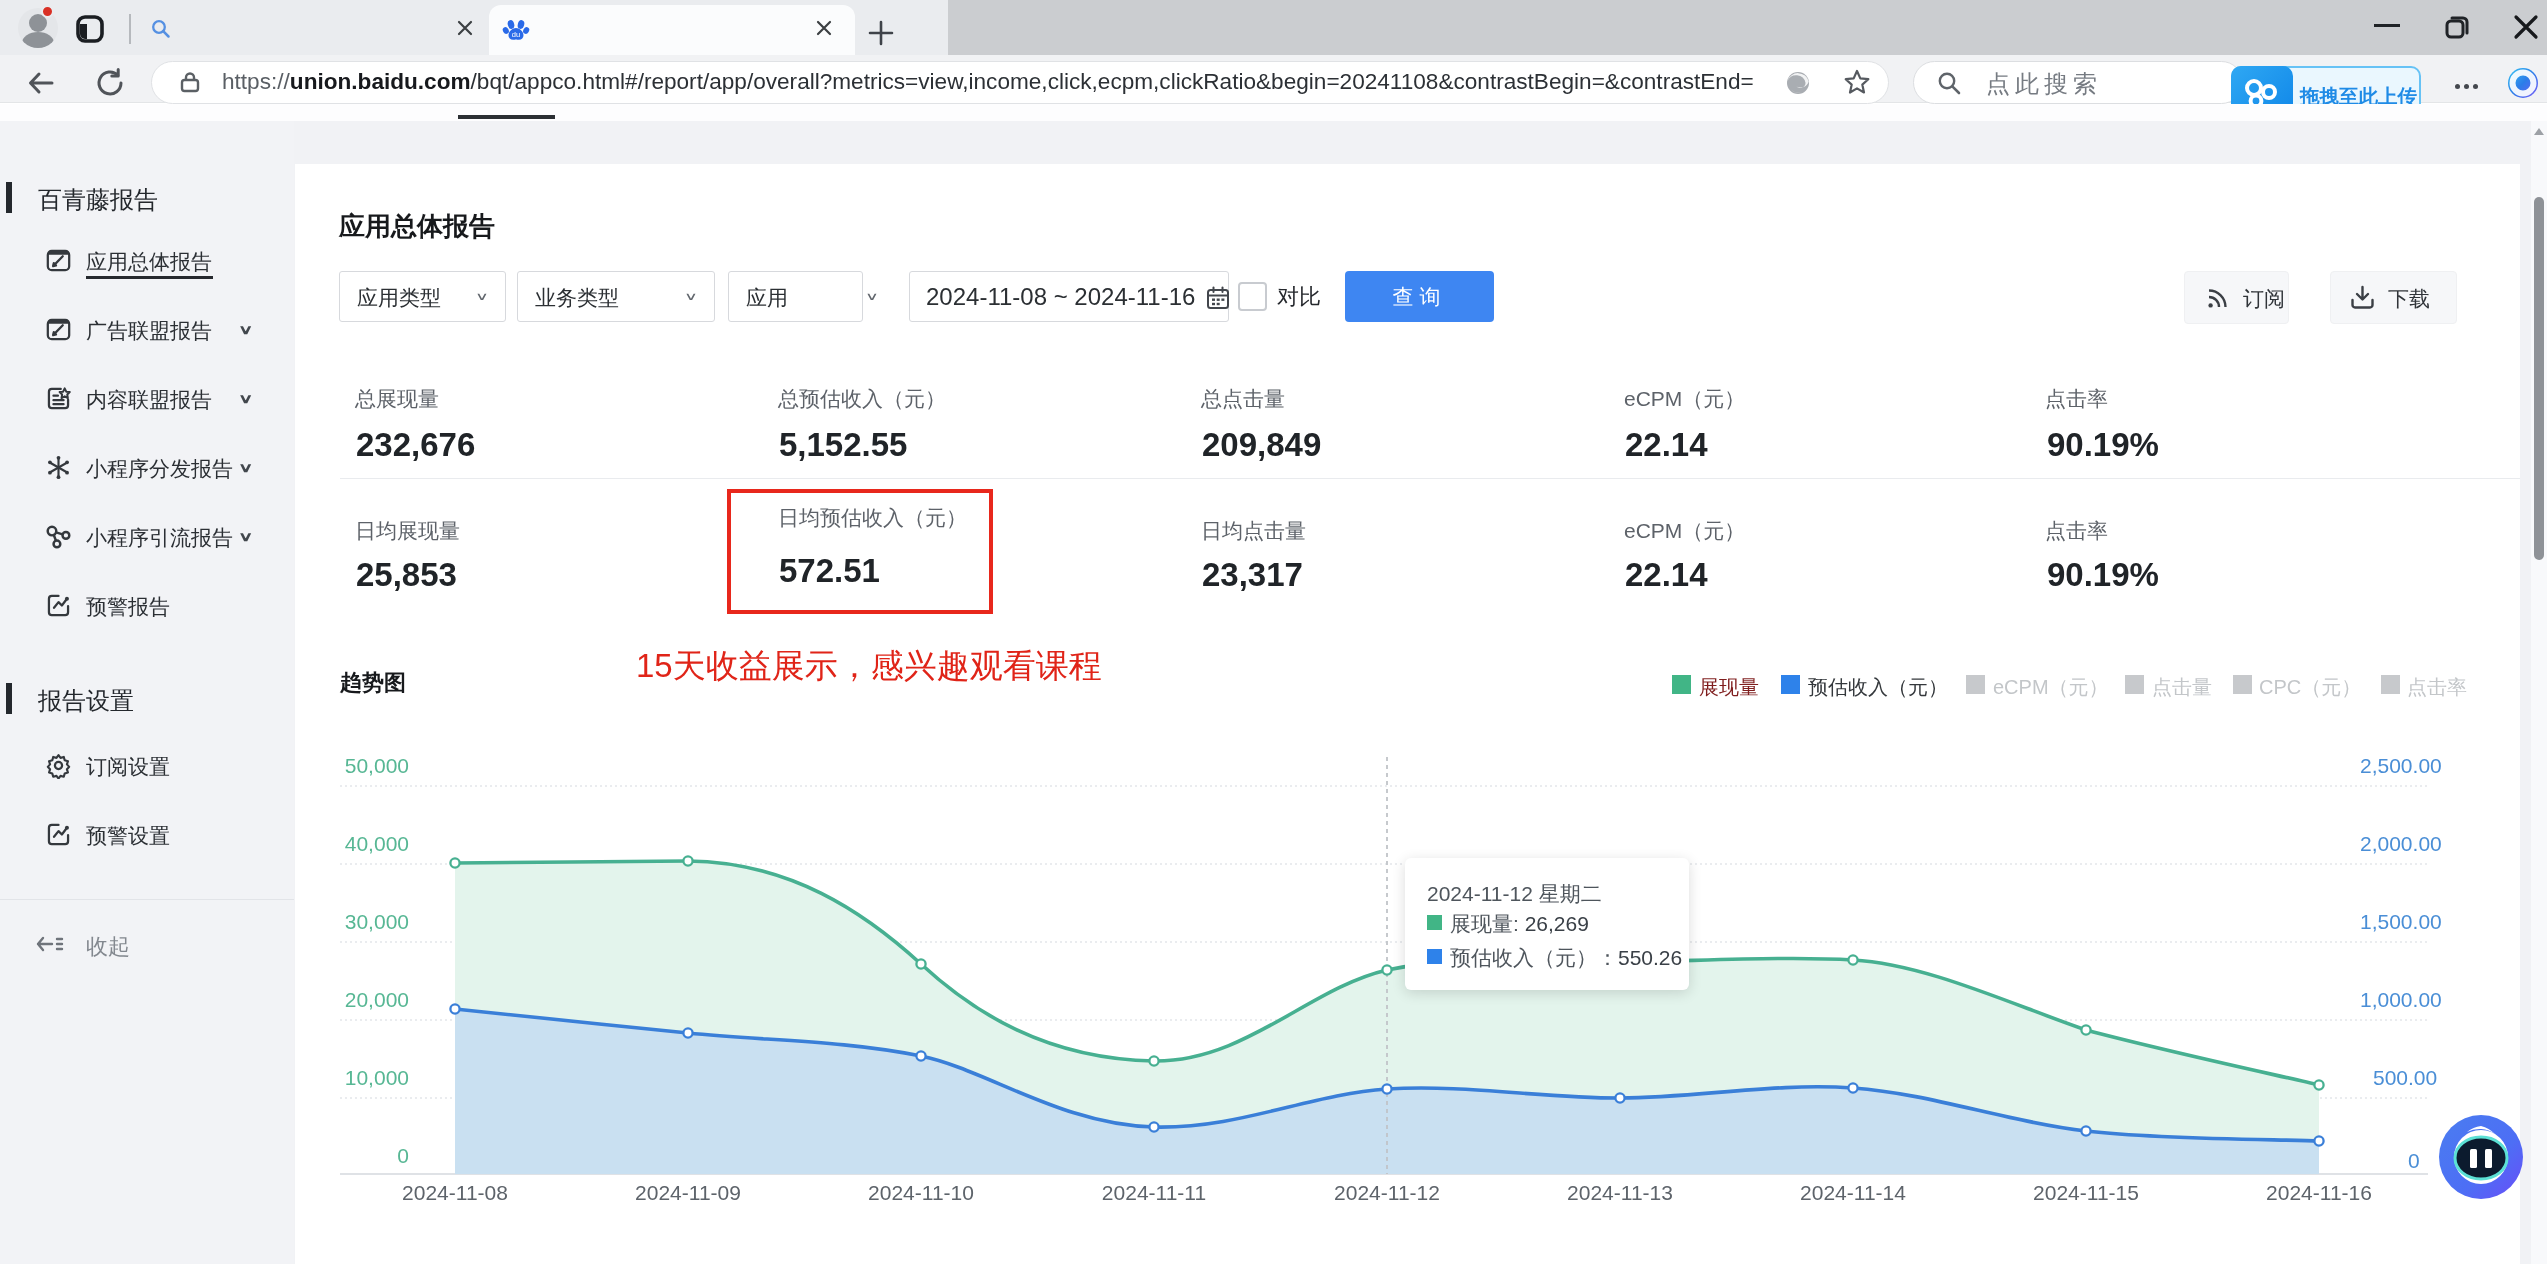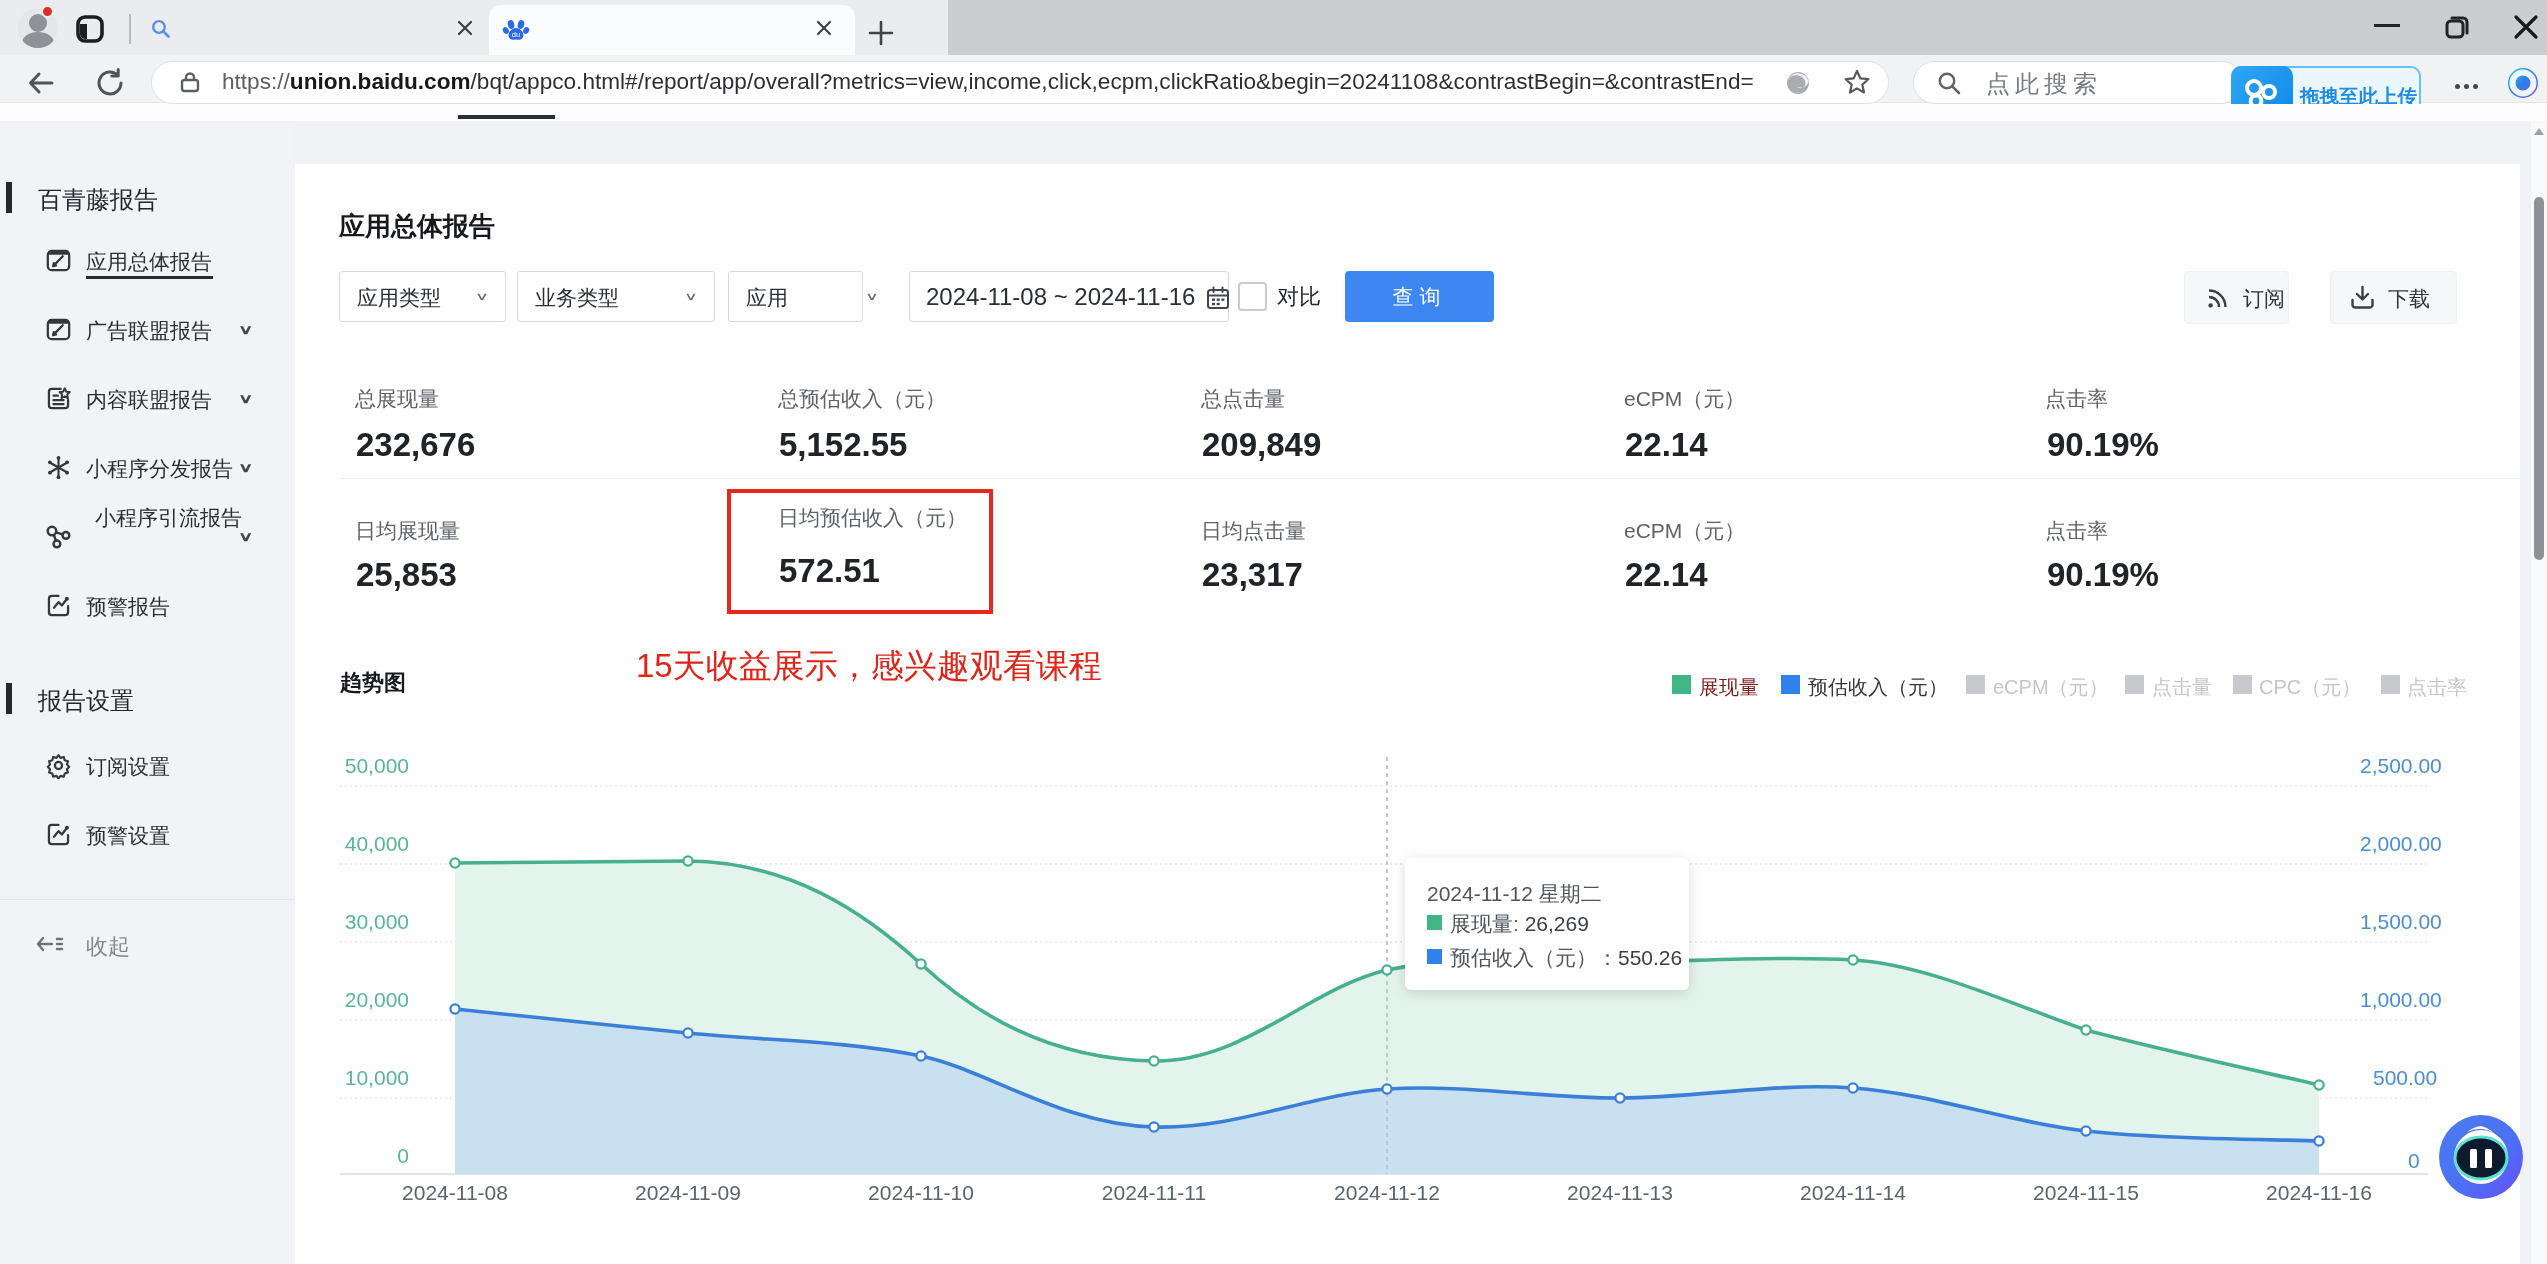--- a/index.html
+++ b/index.html
@@ -225,21 +225,21 @@
 
 <svg class="menu-ico" style="top:523px;" viewBox="0 0 24 24">
   <g fill="none" stroke="#34383d" stroke-width="2.2">
     <circle cx="6.2" cy="7.2" r="3.8"></circle>
     <circle cx="18.6" cy="11" r="3"></circle>
     <circle cx="10.6" cy="18.6" r="3"></circle>
     <line x1="9.8" y1="8.3" x2="15.7" y2="10.1"></line>
     <line x1="7.8" y1="10.6" x2="9.8" y2="15.9"></line>
   </g>
 </svg>
-<div class="menu-item" style="top:504px;margin-left:9px;">小程序引流报告</div>
+<div class="menu-item" style="top:524px;">小程序引流报告</div>
 <div class="chev" style="left:238px;top:525px;">∨</div>
 
 <svg class="menu-ico" style="top:592px;" viewBox="0 0 24 24">
   <path d="M20.5 12.5 v5.5 a2.5 2.5 0 0 1 -2.5 2.5 H6 a2.5 2.5 0 0 1 -2.5 -2.5 V6 a2.5 2.5 0 0 1 2.5 -2.5 h6" fill="none" stroke="#34383d" stroke-width="2" stroke-linecap="round"></path>
   <path d="M8 14 l4 -5 3 3 4.5 -6" fill="none" stroke="#34383d" stroke-width="2" stroke-linecap="round" stroke-linejoin="round"></path>
   <circle cx="19.5" cy="6" r="1.8" fill="#34383d"></circle>
 </svg>
 <div class="menu-item" style="top:593px;">预警报告</div>
 
 <div class="sec-bar" style="top:683px;"></div>

